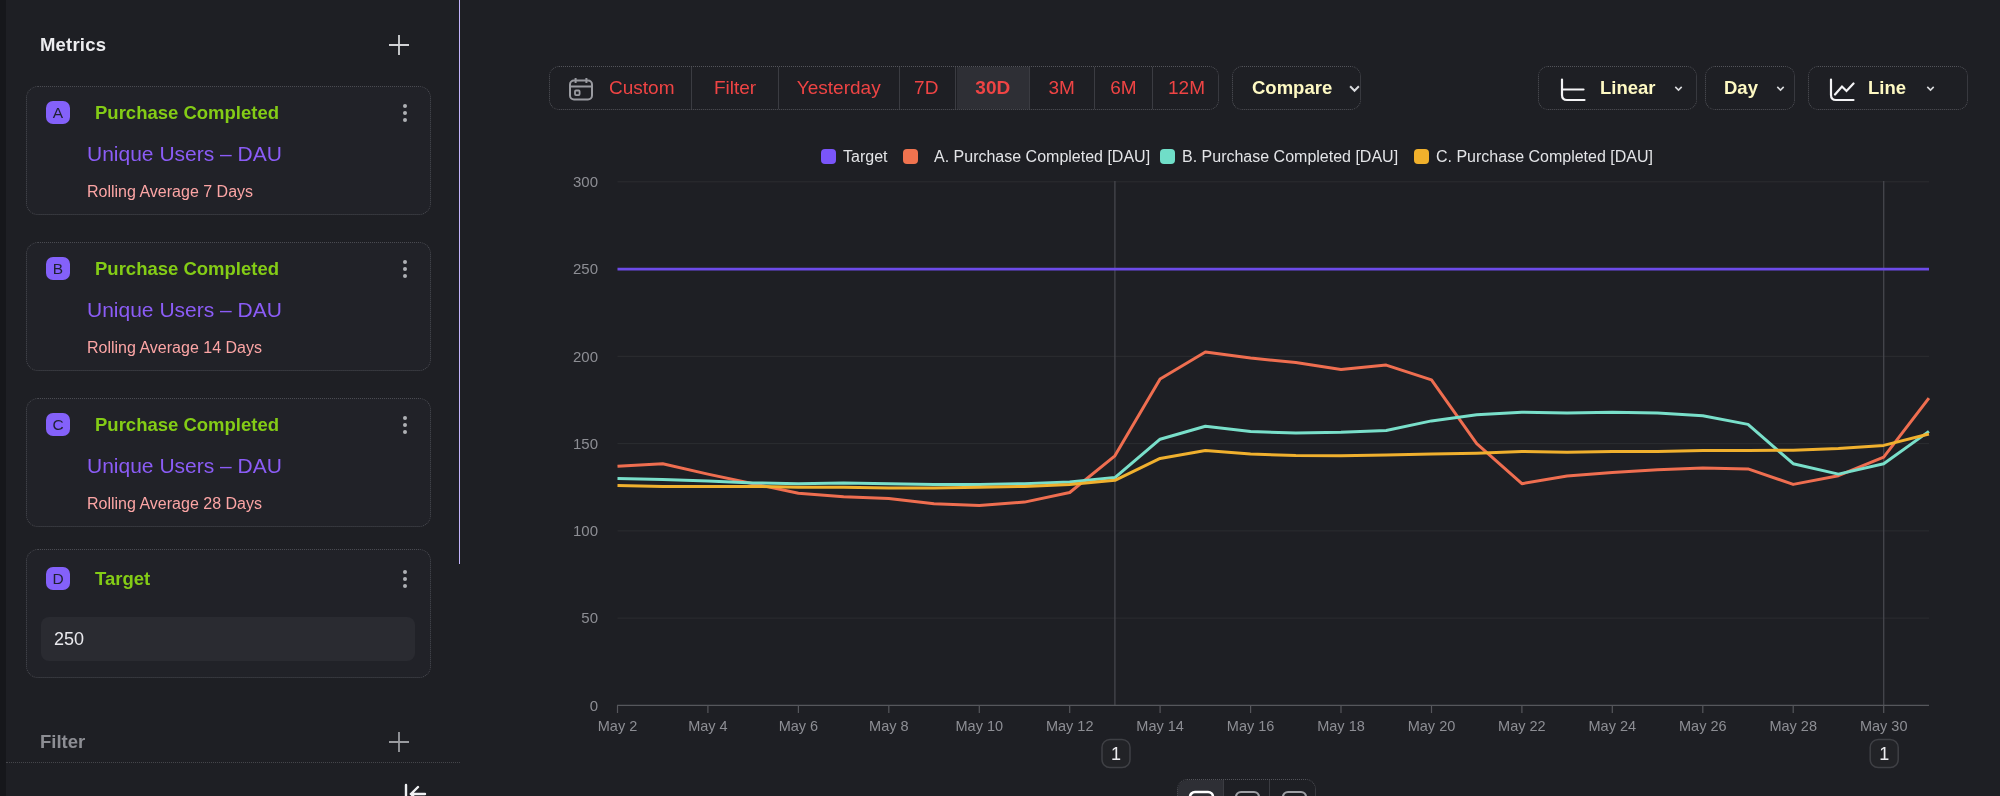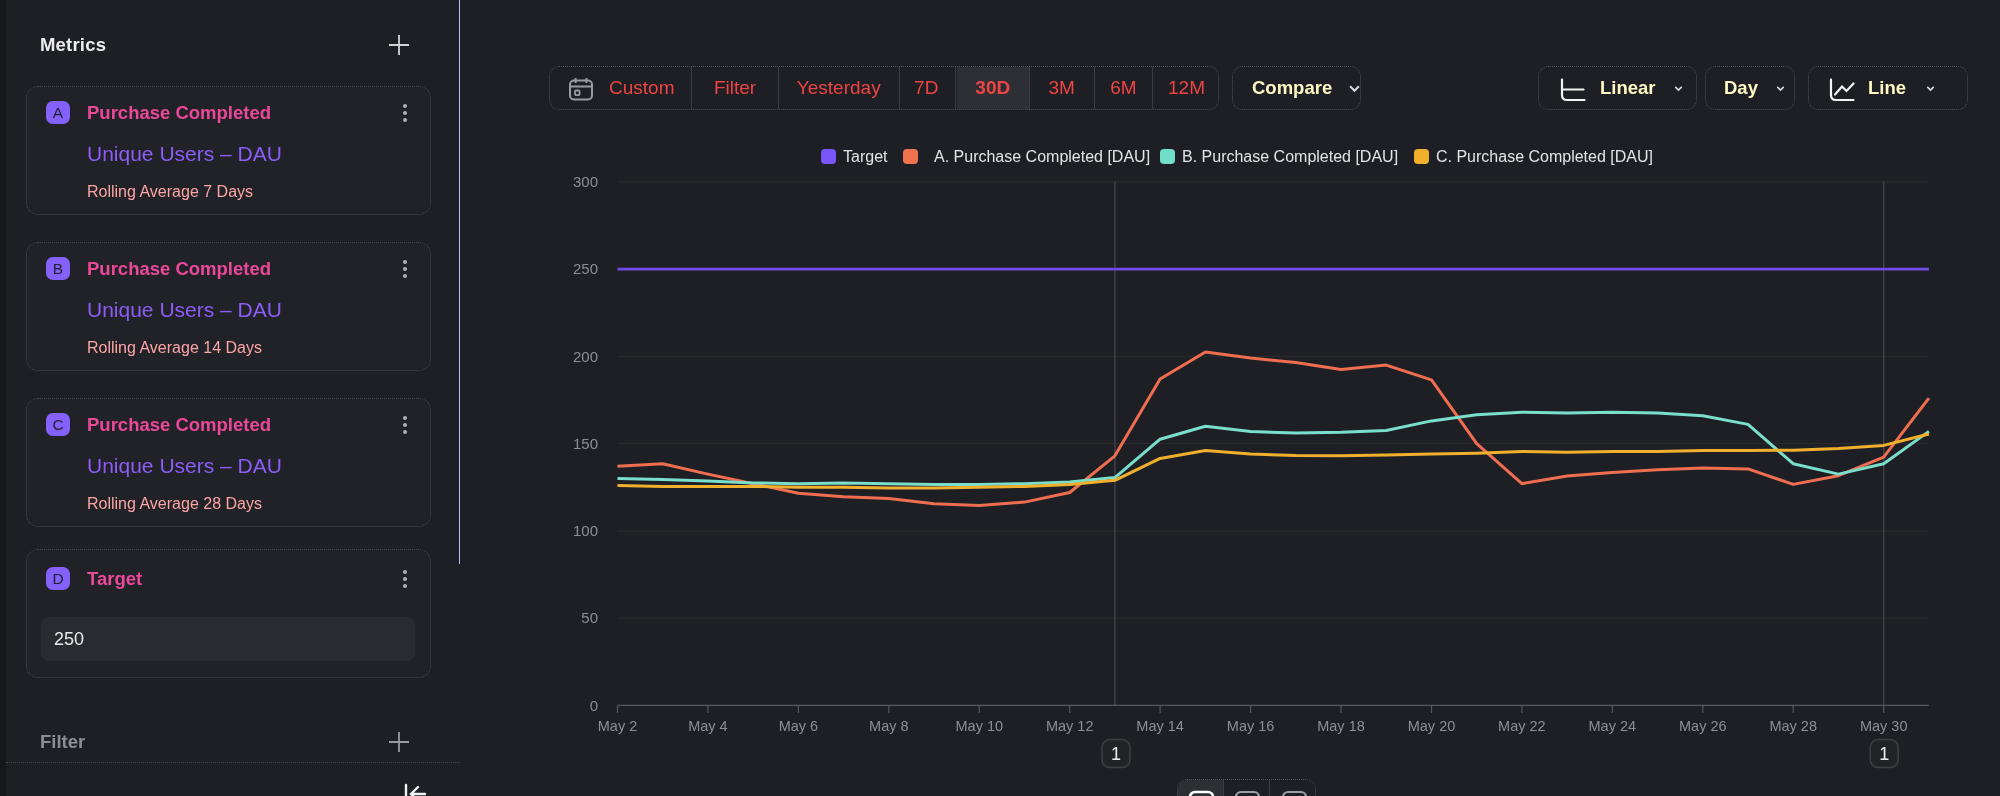--- a/index.html
+++ b/index.html
@@ -69,21 +69,21 @@
     </svg>
   <div class="abs" style="left:0px;top:762px;width:454px;height:0;border-top:1px dotted #45464b;"></div>
   <svg class="abs" style="left:393px;top:782px;" width="32" height="32" viewBox="0 0 32 32" fill="none" stroke="#eff0f2" stroke-width="2.4" stroke-linecap="round">
       <path d="M7 3 V29 M26 12 H12 M19 5 l-7 7 7 7"></path>
     </svg>
 </div>
 
 <style>
   .mcard { position:absolute; left:20px; width:405px; height:129px; background:#212228; border:1px dotted #4a4b51; border-radius:12px; }
   .badge { position:absolute; left:19px; top:14px; width:24px; height:23px; background:#8461fa; border-radius:7px; color:#1f2132; font-size:15.5px; font-weight:400; text-align:center; line-height:23px; }
-  .ctitle { position:absolute; left:60px; top:15px; font-size:18.5px; font-weight:700; color:#ec4899; }
+  .ctitle { position:absolute; left:68px; top:15px; font-size:18.5px; font-weight:700; color:#84cc16; }
   .dots { position:absolute; left:376px; top:17px; }
   .dots i { display:block; width:4px; height:4px; border-radius:50%; background:#aeb0b4; margin:0 0 3px 0; }
   .l2 { position:absolute; left:60px; top:55px; font-size:21px; color:#8b5cf6; }
   .l3 { position:absolute; left:60px; top:96px; font-size:16px; color:#fca5a5; }
   .tinput { position:absolute; left:14px; top:63px; width:374px; height:44px; background:#2a2b31; border-radius:8px; font-size:18px; color:#e9e9ed; line-height:44px; padding-left:13px; }
 </style>
 
 <style>
   .seg { position:absolute; top:66px; height:44px; border:1px dotted #53545a; border-radius:10px; }
   .segitem { position:absolute; top:0; height:42px; line-height:42px; text-align:center; font-size:19px; color:#ef4444; border-right:1px solid #3b3c42; }

